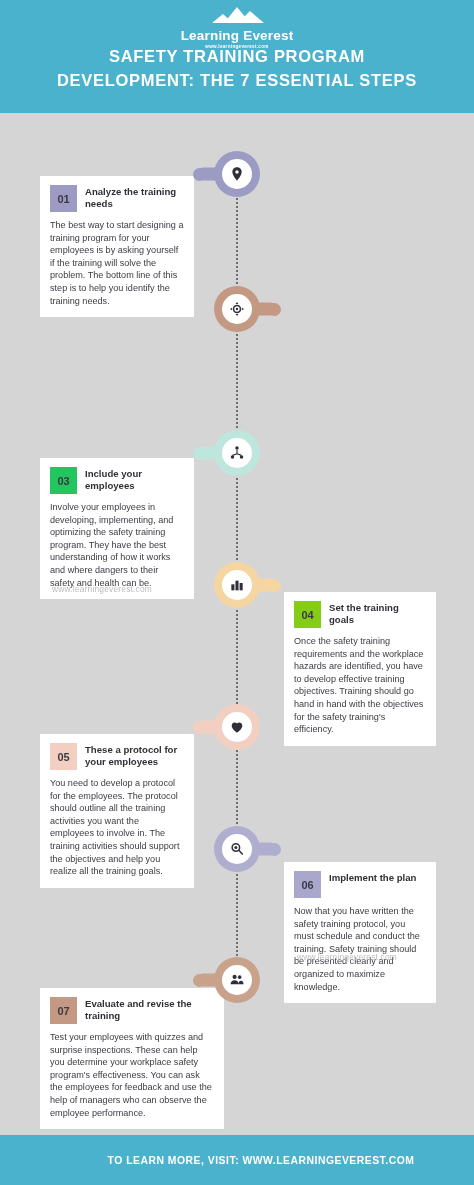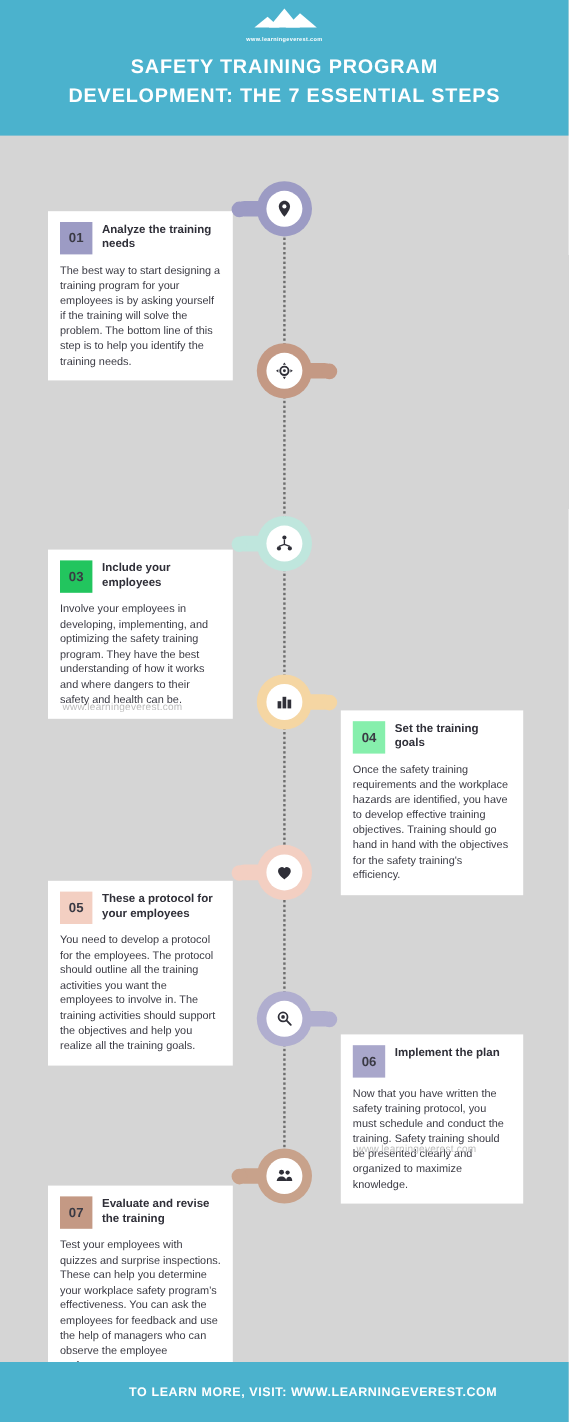--- a/index.html
+++ b/index.html
@@ -190,20 +190,21 @@
 
 <div class="infographic">
 
   <div class="header">
     <div class="logo-block">
       <svg class="logo-mountain" width="62" height="22" viewBox="0 0 62 22">
         <path d="M31 1 L44 17 L18 17 Z" fill="#ffffff"></path>
         <path d="M44 5 L58 17 L32 17 Z" fill="#ffffff"></path>
         <path d="M17 8 L27 17 L6 17 Z" fill="#ffffff"></path>
       </svg>
+      <div class="logo-name">Learning Everest</div>
       <div class="logo-url">www.learningeverest.com</div>
     </div>
     <div class="header-title">
       <span class="line">SAFETY TRAINING PROGRAM</span>
       <span class="line">DEVELOPMENT: THE 7 ESSENTIAL STEPS</span>
     </div>
   </div>
 
   <div class="spine"></div>
 
@@ -254,21 +255,21 @@
         <circle cx="18.8" cy="18" r="2.6" fill="#2f2f38"></circle>
         <path d="M12 7 L12 13 M12 13 L5.2 15.6 M12 13 L18.8 15.6" stroke="#2f2f38" stroke-width="1.7" fill="none"></path>
       </svg>
     </div>
   </div>
 
   <div class="watermark" style="left:52px; top:584px;">www.learningeverest.com</div>
 
   <div class="card" style="left:284px; top:564px; width:152px;">
     <div class="card-head">
-      <div class="num-badge" style="background:#86efac;">04</div>
+      <div class="num-badge" style="background:#84cc16;">04</div>
       <div class="card-title">Set the training goals</div>
     </div>
     <div class="card-body">Once the safety training requirements and the workplace hazards are identified, you have to develop effective training objectives. Training should go hand in hand with the objectives for the safety training's efficiency.</div>
   </div>
   <div class="marker" style="left:214px; top:562px; background:#f5d6a3;">
     <div class="nub right" style="background:#f5d6a3;"></div>
     <div class="inner">
       <svg width="16" height="16" viewBox="0 0 24 24">
         <rect x="3.5" y="11" width="4.6" height="9" fill="#2f2f38"></rect>
         <rect x="9.7" y="5.5" width="4.6" height="14.5" fill="#2f2f38"></rect>
@@ -306,21 +307,21 @@
       <svg width="16" height="16" viewBox="0 0 24 24">
         <circle cx="10.3" cy="9.7" r="5.6" fill="none" stroke="#2f2f38" stroke-width="2.2"></circle>
         <circle cx="10.3" cy="9.7" r="2.3" fill="#2f2f38"></circle>
         <path d="M14.6 14 L20 19.6" stroke="#2f2f38" stroke-width="2.3" stroke-linecap="round"></path>
       </svg>
     </div>
   </div>
 
   <div class="watermark" style="left:297px; top:952px;">www.learningeverest.com</div>
 
-  <div class="card" style="left:40px; top:960px; width:154px;">
+  <div class="card" style="left:40px; top:960px; width:184px;">
     <div class="card-head">
       <div class="num-badge" style="background:#c49984;">07</div>
       <div class="card-title">Evaluate and revise the training</div>
     </div>
     <div class="card-body">Test your employees with quizzes and surprise inspections. These can help you determine your workplace safety program's effectiveness. You can ask the employees for feedback and use the help of managers who can observe the employee performance.</div>
   </div>
   <div class="marker" style="left:214px; top:957px; background:#c8a28b;">
     <div class="nub left" style="background:#c8a28b;"></div>
     <div class="inner">
       <svg width="16" height="16" viewBox="0 0 24 24">

